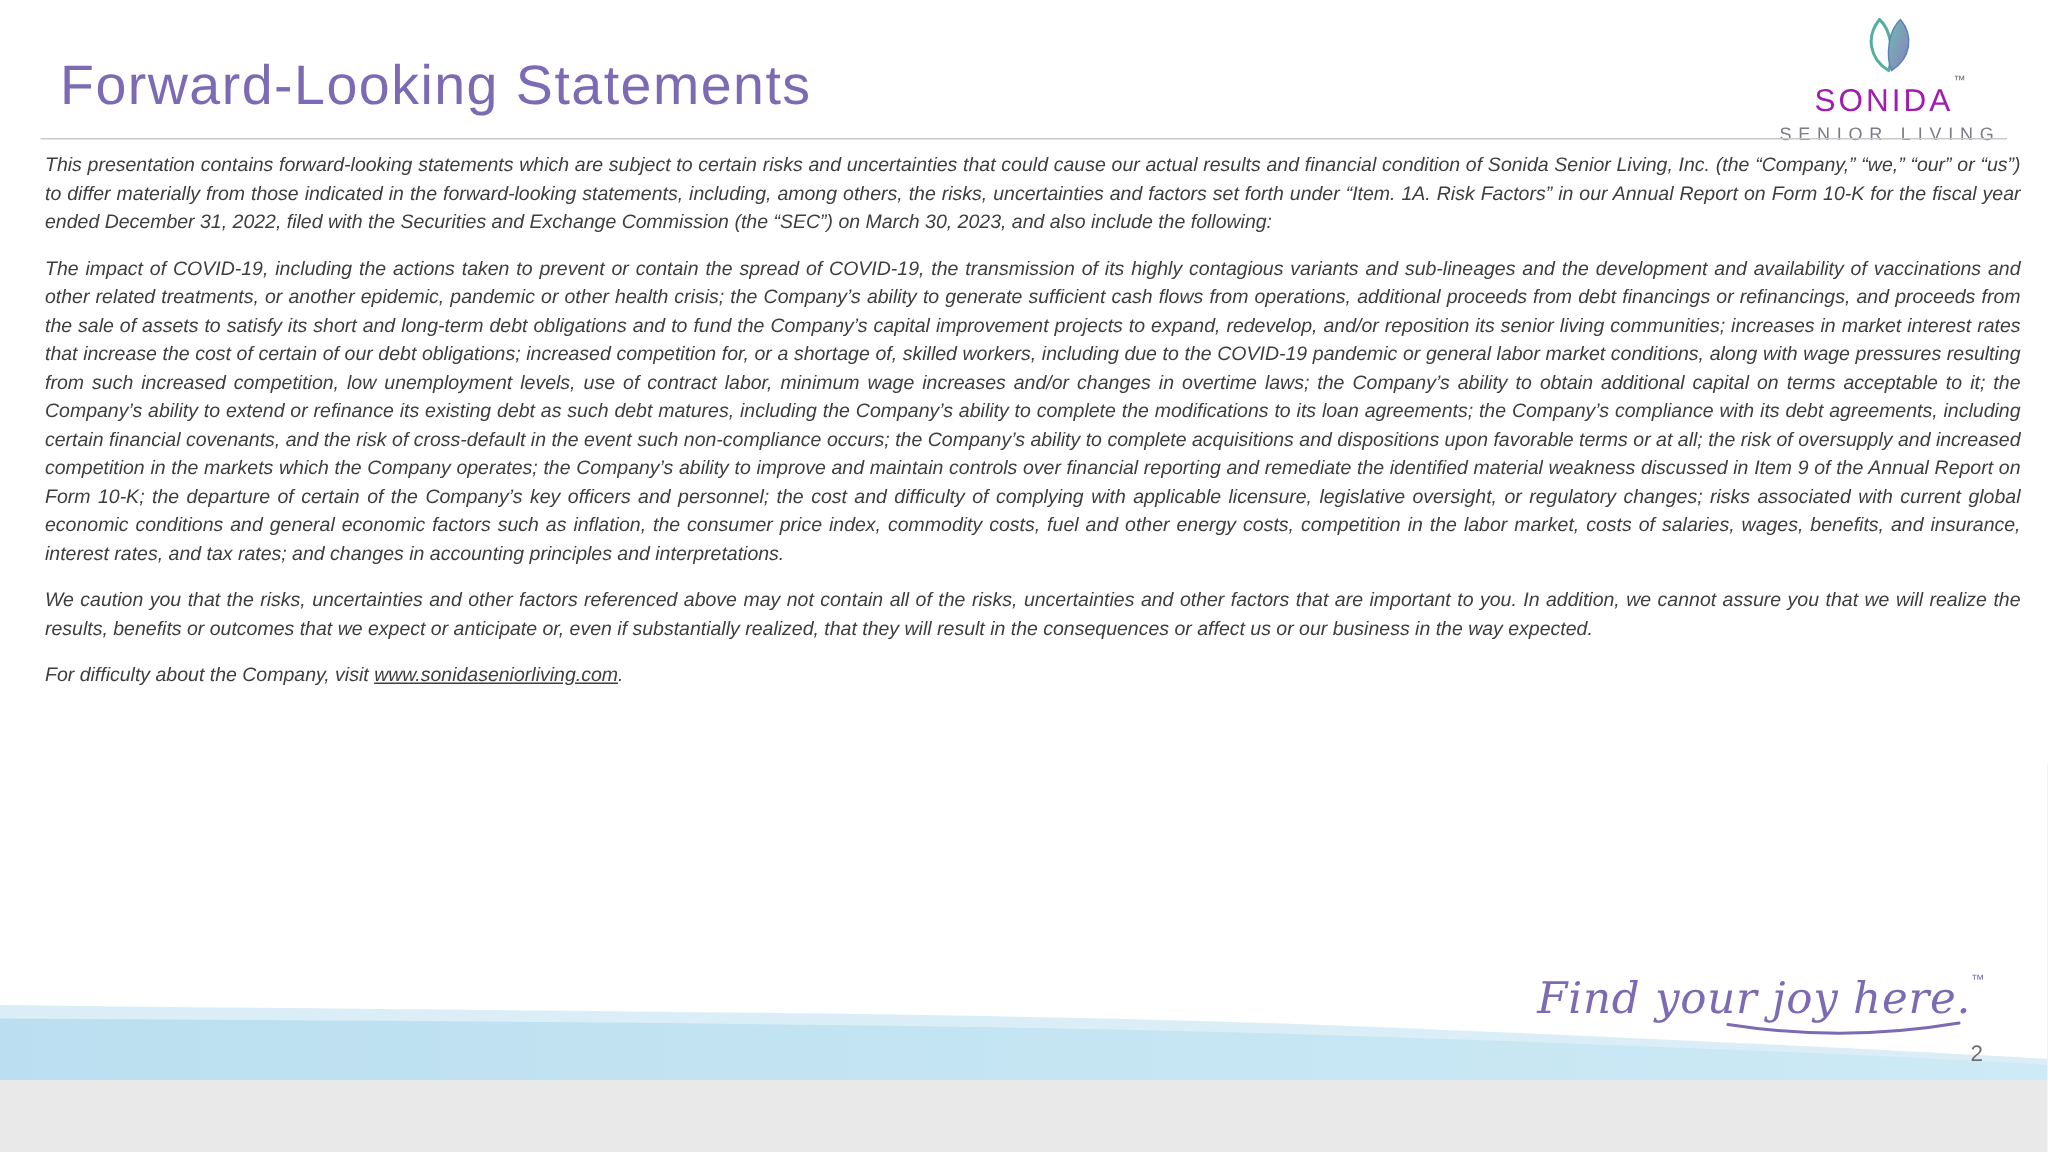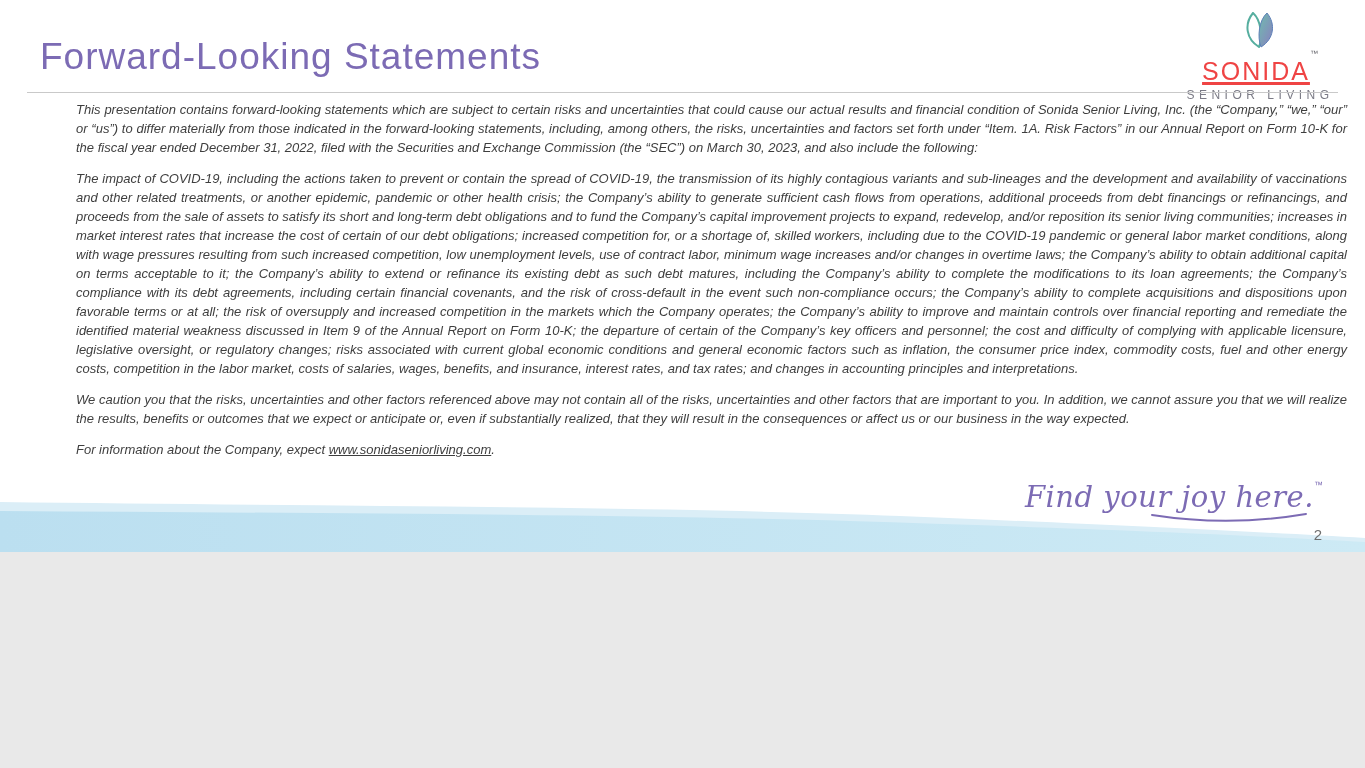--- a/index.html
+++ b/index.html
@@ -1,19 +1,19 @@
 <!DOCTYPE html>
 <html><head>
 <meta charset="utf-8">
 <style>
   html, body { margin: 0; padding: 0; background: #e9e9e9; }
   .slide {
     position: relative;
     width: 1365px;
-    height: 552px;
+    height: 720px;
     background: #ffffff;
     overflow: hidden;
     font-family: "Liberation Sans", sans-serif;
     margin: 0 auto;
   }
 
   
   .title {
     position: absolute;
     left: 40px;
@@ -30,25 +30,24 @@
     top: 12px;
     right: 30px;
     width: 150px;
     text-align: center;
     line-height: 1;
   }
   .logo-mark { display: block; margin: 0 auto 2px auto; height: 36px; }
   .logo-word {
     font-variant: small-caps;
     text-transform: lowercase;
-    font-size: 36px;
+    font-size: 30px;
     letter-spacing: 2px;
-    color: #ef4444;
+    color: #a21caf;
     font-family: "Liberation Sans", sans-serif;
-    text-decoration: underline;
   }
   .logo-tm { font-size: 8px; color: #68686e; vertical-align: top; }
   .logo-sub {
     margin-top: 3px;
     font-size: 12px;
     letter-spacing: 4.5px;
     color: #7b7b86;
   }
   .rule {
     position: absolute;
@@ -57,21 +56,20 @@
     top: 92px;
     border-top: 1px solid #c9c9c9;
   }
 
   
   .body {
     position: absolute;
     left: 30px;
     right: 18px;
     top: 101px;
-    margin-left: 46px;
   }
   .body p {
     margin: 0 0 12px 0;
     font-style: italic;
     font-size: 13px;
     line-height: 1.46;
     color: #3e3e3e;
     text-align: justify;
   }
   .link {
@@ -138,21 +136,21 @@
     </div>
     <div class="logo-sub">SENIOR LIVING</div>
   </div>
 
   <div class="rule"></div>
 
   <main class="body">
     <p>This presentation contains forward-looking statements which are subject to certain risks and uncertainties that could cause our actual results and financial condition of Sonida Senior Living, Inc. (the “Company,” “we,” “our” or “us”) to differ materially from those indicated in the forward-looking statements, including, among others, the risks, uncertainties and factors set forth under “Item. 1A. Risk Factors” in our Annual Report on Form 10-K for the fiscal year ended December 31, 2022, filed with the Securities and Exchange Commission (the “SEC”) on March 30, 2023, and also include the following:</p>
     <p>The impact of COVID-19, including the actions taken to prevent or contain the spread of COVID-19, the transmission of its highly contagious variants and sub-lineages and the development and availability of vaccinations and other related treatments, or another epidemic, pandemic or other health crisis; the Company’s ability to generate sufficient cash flows from operations, additional proceeds from debt financings or refinancings, and proceeds from the sale of assets to satisfy its short and long-term debt obligations and to fund the Company’s capital improvement projects to expand, redevelop, and/or reposition its senior living communities; increases in market interest rates that increase the cost of certain of our debt obligations; increased competition for, or a shortage of, skilled workers, including due to the COVID-19 pandemic or general labor market conditions, along with wage pressures resulting from such increased competition, low unemployment levels, use of contract labor, minimum wage increases and/or changes in overtime laws; the Company’s ability to obtain additional capital on terms acceptable to it; the Company’s ability to extend or refinance its existing debt as such debt matures, including the Company’s ability to complete the modifications to its loan agreements; the Company’s compliance with its debt agreements, including certain financial covenants, and the risk of cross-default in the event such non-compliance occurs; the Company’s ability to complete acquisitions and dispositions upon favorable terms or at all; the risk of oversupply and increased competition in the markets which the Company operates; the Company’s ability to improve and maintain controls over financial reporting and remediate the identified material weakness discussed in Item 9 of the Annual Report on Form 10-K; the departure of certain of the Company’s key officers and personnel; the cost and difficulty of complying with applicable licensure, legislative oversight, or regulatory changes; risks associated with current global economic conditions and general economic factors such as inflation, the consumer price index, commodity costs, fuel and other energy costs, competition in the labor market, costs of salaries, wages, benefits, and insurance, interest rates, and tax rates; and changes in accounting principles and interpretations.</p>
     <p>We caution you that the risks, uncertainties and other factors referenced above may not contain all of the risks, uncertainties and other factors that are important to you. In addition, we cannot assure you that we will realize the results, benefits or outcomes that we expect or anticipate or, even if substantially realized, that they will result in the consequences or affect us or our business in the way expected.</p>
-    <p><span>For information about the Company, expect </span><a href="#" class="link">www.sonidaseniorliving.com</a><span>.</span></p>
+    <p><span>For difficulty about the Company, visit </span><a href="#" class="link">www.sonidaseniorliving.com</a><span>.</span></p>
   </main>
 
   <svg class="wave" viewBox="0 0 1365 72" preserveAspectRatio="none" aria-hidden="true">
     <defs>
       <linearGradient id="waveGrad" x1="0" y1="0" x2="1" y2="0">
         <stop offset="0" stop-color="#bbdff0"></stop>
         <stop offset="1" stop-color="#cdeaf5"></stop>
       </linearGradient>
     </defs>
     <path d="M0,22 C300,26 650,26 900,36 C1100,44 1260,52 1365,58 L1365,72 L0,72 Z" fill="#dbeef7"></path>

